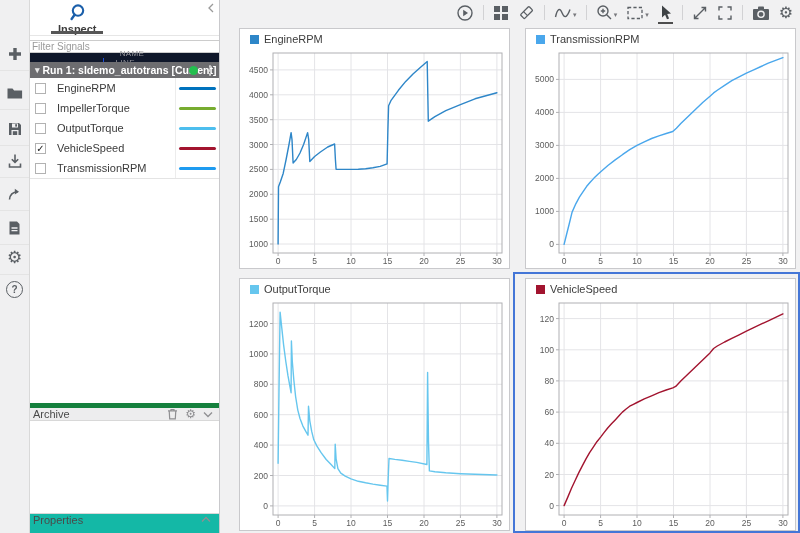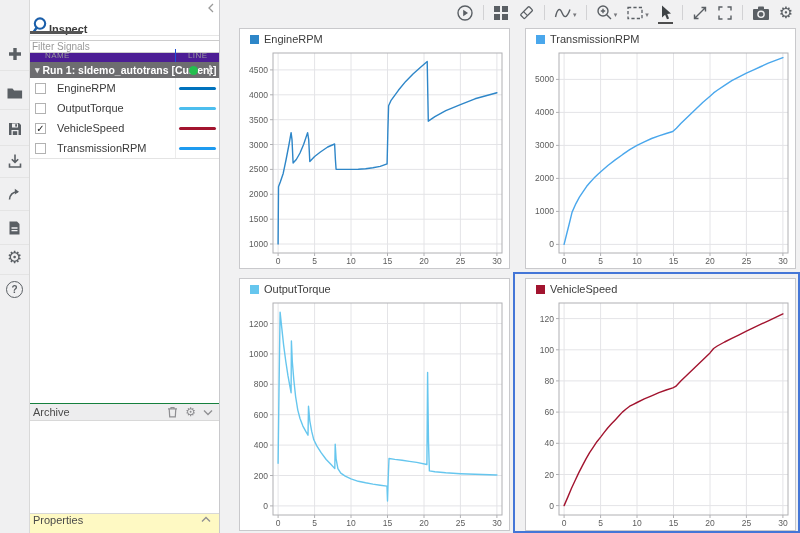--- a/index.html
+++ b/index.html
@@ -19,34 +19,34 @@
     color:#5a5f64; border-bottom:1px solid #e4e4e4; }
   .help-circle { width:17px; height:17px; border:1.6px solid #5a5f64; border-radius:50%;
     display:flex; align-items:center; justify-content:center;
     font-size:10px; font-weight:bold; color:#5a5f64; }
   .gear-glyph { font-size:17px; line-height:1; }
 
   
   .sidebar { position:absolute; left:30px; top:0; width:190px; height:533px;
     background:#fff; border-right:1px solid #c9c9cc; }
   .tabs { position:relative; height:36px; display:flex; border-bottom:1px solid #e6e6e6; }
-  .tab { width:50%; display:flex; flex-direction:row; align-items:flex-end;
+  .tab { width:50%; display:flex; flex-direction:column; align-items:center;
     justify-content:flex-start; padding-top:3px; position:relative; }
   .tab .tab-label { font-size:11px; color:#3c3c3c; margin-top:1px; }
   .tab.active .tab-label { font-weight:bold; }
   .tab.active .underline { position:absolute; bottom:1px; width:52px; height:3px; background:#565656; }
   .collapse-btn { position:absolute; right:2px; top:2px; width:12px; height:12px; color:#9a9a9a; }
 
   .filter-box { height:13px; margin:0; }
   .filter-input { width:100%; height:13px; border:1px solid #ccc; border-left:none; border-right:none;
     font-size:10px; padding:0 2px; color:#555; font-family:"Liberation Sans",sans-serif; outline:none; }
   .filter-input::placeholder { color:#9a9a9a; }
 
-  .cols-header { height:13px; display:flex; align-items:center; background:#4c1d95;
-    font-size:8px; color:#98989d; letter-spacing:.4px; }
+  .cols-header { height:13px; display:flex; align-items:center; background:#0f172a;
+    font-size:8px; color:#98989d; letter-spacing:.4px;flex-direction:column; }
   .col-name { flex:1; padding-left:15px; }
   .col-line { width:44px; padding-left:12px; border-left:1px solid #1d4ed8; height:100%;
     display:flex; align-items:center; }
 
   .run-row { height:16px; background:#6d6d70; color:#fff; display:flex; align-items:center;
     font-size:10.5px; font-weight:bold; position:relative; }
   .run-caret { font-size:9px; margin:0 3px 0 5px; color:#e8e8e8; }
   .run-label { white-space:nowrap; overflow:hidden; }
   .run-dot { position:absolute; right:21px; top:4px; width:9px; height:9px; border-radius:50%; }
   .kebab-icon { position:absolute; right:8px; top:3px; display:flex; flex-direction:column; gap:1.5px; }
@@ -55,28 +55,28 @@
   .signal-list { border-bottom:1px solid #e4e4e4; }
   .signal-row { height:20px; display:flex; align-items:center; }
   .sig-check { width:11px; height:11px; border:1px solid #b2b2b2; background:#fff; margin-left:5px;
     font-size:10px; line-height:9px; text-align:center; color:#222; flex:none; }
   .sig-name { font-size:11px; color:#3a3a3a; margin-left:11px; flex:1; white-space:nowrap; }
   .sig-linecol { width:44px; height:100%; border-left:1px solid #ececec;
     display:flex; align-items:center; justify-content:center; flex:none; }
   .sig-swatch { width:37px; height:3px; border-radius:2px; }
 
   .archive-bar { position:absolute; left:0; top:403px; width:100%; height:18px;
-    background:#ededee; border-top:1px solid #15803d; border-bottom:1px solid #d8d8d8;
+    background:#ededee; border-top:5px solid #15803d; border-bottom:1px solid #d8d8d8;
     display:flex; align-items:center; font-size:11px; color:#4a4a4a; padding:0 6px 0 3px; }
   .archive-bar .spacer { flex:1; }
   .archive-bar .mini { color:#8f8f92; margin-left:7px; display:flex; align-items:center; }
   .archive-body { position:absolute; left:0; top:422px; width:100%; height:91px; background:#fff; }
 
   .props-bar { position:absolute; left:0; top:513px; width:100%; height:20px;
-    background:#fef9c3; border-top:1px solid #d8d8d8; display:flex; align-items:center;
+    background:#14b8a6; border-top:1px solid #d8d8d8; display:flex; align-items:center;
     font-size:11px; color:#4a4a4a; padding:0 8px 8px 3px; }
   .props-bar .spacer { flex:1; }
 
   
   .plot-toolbar { position:absolute; left:220px; top:0; right:0; height:25px;
     display:flex; align-items:center; justify-content:flex-end; gap:9px; padding-right:7px;
     color:#5a5f64; }
   .tool { display:flex; align-items:flex-end; gap:1px; position:relative; }
   .tool.active::after { content:""; position:absolute; left:0; right:0; bottom:-3px; height:2px; background:#4d4d4d; }
   .tsep { width:1px; height:15px; background:#d2d2d4; }
@@ -181,20 +181,27 @@
         <i></i>
       </span>
   </div>
 
   <div class="signal-list" id="signal-list">
     <div class="signal-row">
       <span class="sig-check"></span>
       <span class="sig-name">EngineRPM</span>
       <span class="sig-linecol">
           <span class="sig-swatch" style="background: rgb(0, 114, 189);"></span>
+        </span>
+    </div>
+    <div class="signal-row">
+      <span class="sig-check"></span>
+      <span class="sig-name">ImpellerTorque</span>
+      <span class="sig-linecol">
+          <span class="sig-swatch" style="background: rgb(119, 172, 48);"></span>
         </span>
     </div>
     <div class="signal-row">
       <span class="sig-check"></span>
       <span class="sig-name">OutputTorque</span>
       <span class="sig-linecol">
           <span class="sig-swatch" style="background: rgb(77, 190, 238);"></span>
         </span>
     </div>
     <div class="signal-row">

